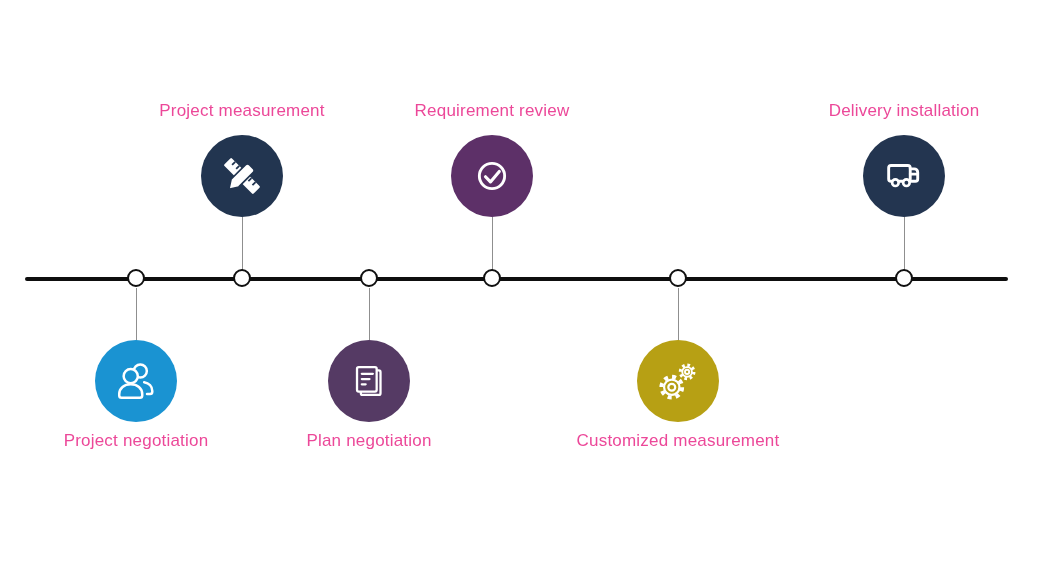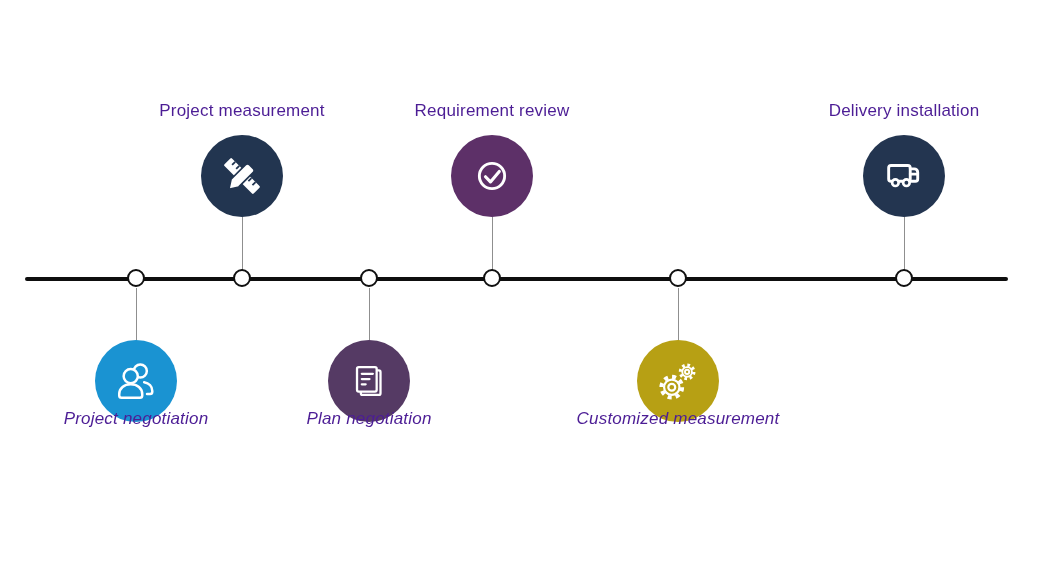--- a/index.html
+++ b/index.html
@@ -7,25 +7,25 @@
     position:relative; width:1060px; height:561px; background:#ffffff;
     overflow:hidden; font-family:"Liberation Sans", sans-serif;
   }
   .timeline-line {
     position:absolute; left:25px; top:277px; width:983px; height:4px;
     background:#0e0e0e; border-radius:2px; z-index:1;
   }
   .step { position:absolute; top:0; left:var(--x); width:0; height:100%; }
   .step .label {
     position:absolute; left:0; transform:translateX(-50%);
-    white-space:nowrap; font-size:17px; letter-spacing:0.2px; color:#4c1d95;
+    white-space:nowrap; font-size:17px; letter-spacing:0.2px; color:#ec4899;
     z-index:3;
   }
   .step.above .label { top:101px; }
-  .step.below .label { top:409px;font-style:italic; }
+  .step.below .label { top:431px; }
   .step .icon-circle {
     position:absolute; left:0; transform:translateX(-50%);
     width:82px; height:82px; border-radius:50%;
     display:flex; align-items:center; justify-content:center; z-index:3;
   }
   .step.above .icon-circle { top:135px; }
   .step.below .icon-circle { top:340px; }
   .step .connector {
     position:absolute; left:-0.5px; width:1px; background:#8f8f8f; z-index:0;
   }

